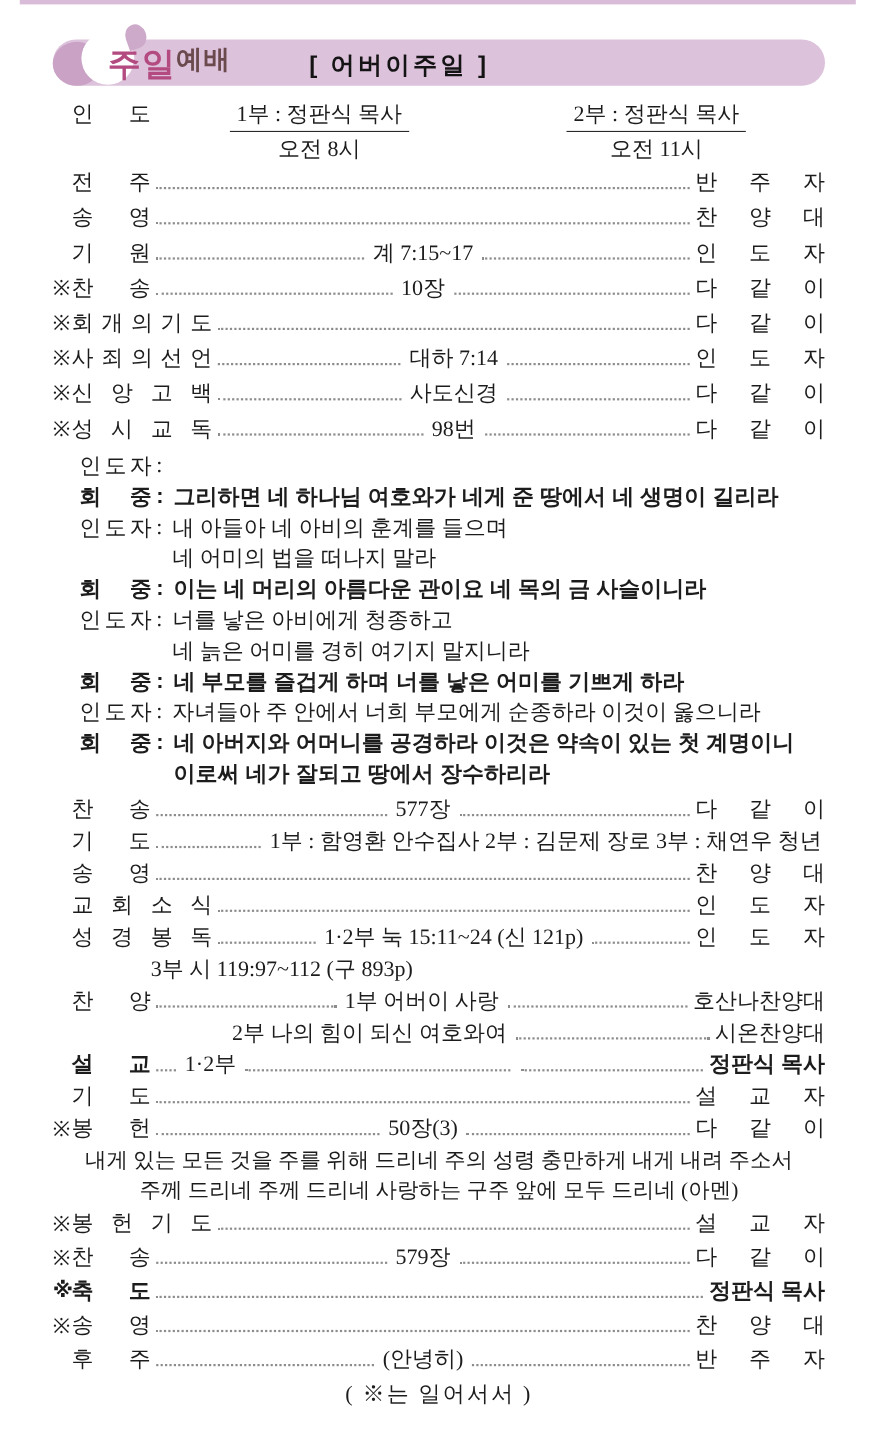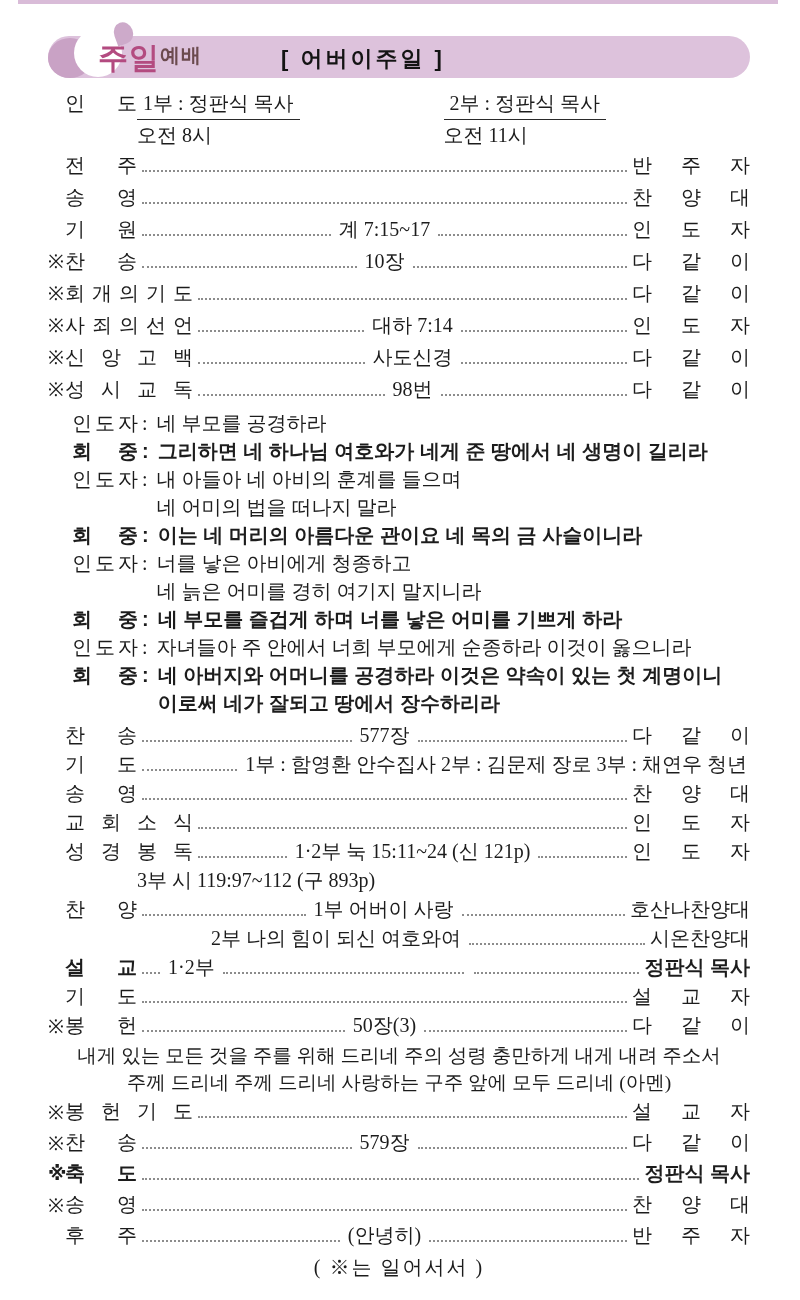--- a/index.html
+++ b/index.html
@@ -10,29 +10,29 @@
 
   
   .bar{position:relative;height:42px;background:#ddc2dc;border-radius:24px;margin-top:6px;}
   .cap{position:absolute;left:0px;top:2px;width:44px;height:40px;border-radius:50%;background:#c9a2c5;}
   .bigdot{position:absolute;left:26px;top:-7px;width:48px;height:48px;border-radius:50%;background:#ffffff;}
   .drop{position:absolute;left:66px;top:-14px;width:19px;height:22px;border-radius:50% 50% 50% 0;
         background:#cdaaca;transform:rotate(-20deg);}
   .logo{position:absolute;left:50px;top:2px;white-space:nowrap;z-index:2;
         font-family:"Liberation Sans","DejaVu Sans",sans-serif;font-weight:700;}
   .logo-main{font-size:30px;color:#b34b80;letter-spacing:1px;}
-  .logo-sub{font-size:20px;color:#6b4a4e;position:relative;top:-6px;letter-spacing:1px;}
+  .logo-sub{font-size:24px;color:#6b4a4e;position:relative;top:-6px;letter-spacing:1px;}
   .banner-title{position:absolute;left:0;right:0;top:8px;text-align:center;transform:translateX(-36px);
         font-family:"Liberation Sans","DejaVu Sans",sans-serif;font-weight:700;
         font-size:22px;letter-spacing:3px;color:#141414;}
 
   
   .cond{display:flex;margin-top:12px;font-size:20px;align-items:flex-start;}
   .svcwrap{flex:1;display:flex;}
-  .svc{flex:1;}
+  .svc{flex:1;text-align:center;}
   .svc-name{display:inline-block;border-bottom:1.5px solid #2a2a2a;padding:0 6px 2px;white-space:nowrap;}
   .svc-time{margin-top:2px;}
 
   
   .row{display:flex;align-items:center;font-size:20px;height:29px;}
   .o1 .row{height:32px;}
   .o3 .row{height:31px;}
   .st{width:17px;flex:none;font-size:19px;}
   .lbl{flex:none;display:flex;justify-content:space-between;}
   .ld{flex:1 1 20px;min-width:12px;height:0.55em;border-bottom:2px dotted #8c8c8c;margin:0 5px;}
@@ -213,21 +213,20 @@
     </div>
 
   <div class="resp">
       <div class="rline">
         <span class="spk">
           <span class="ch">인</span>
           <span class="ch">도</span>
           <span class="ch">자</span>
         </span>
         <span class="colon">:</span>
-        <span class="rtext">네 부모를 공경하라</span>
       </div>
       <div class="rline b">
         <span class="spk">
           <span class="ch">회</span>
           <span class="ch">중</span>
         </span>
         <span class="colon">:</span>
         <span class="rtext">그리하면 네 하나님 여호와가 네게 준 땅에서 네 생명이 길리라</span>
       </div>
       <div class="rline">

